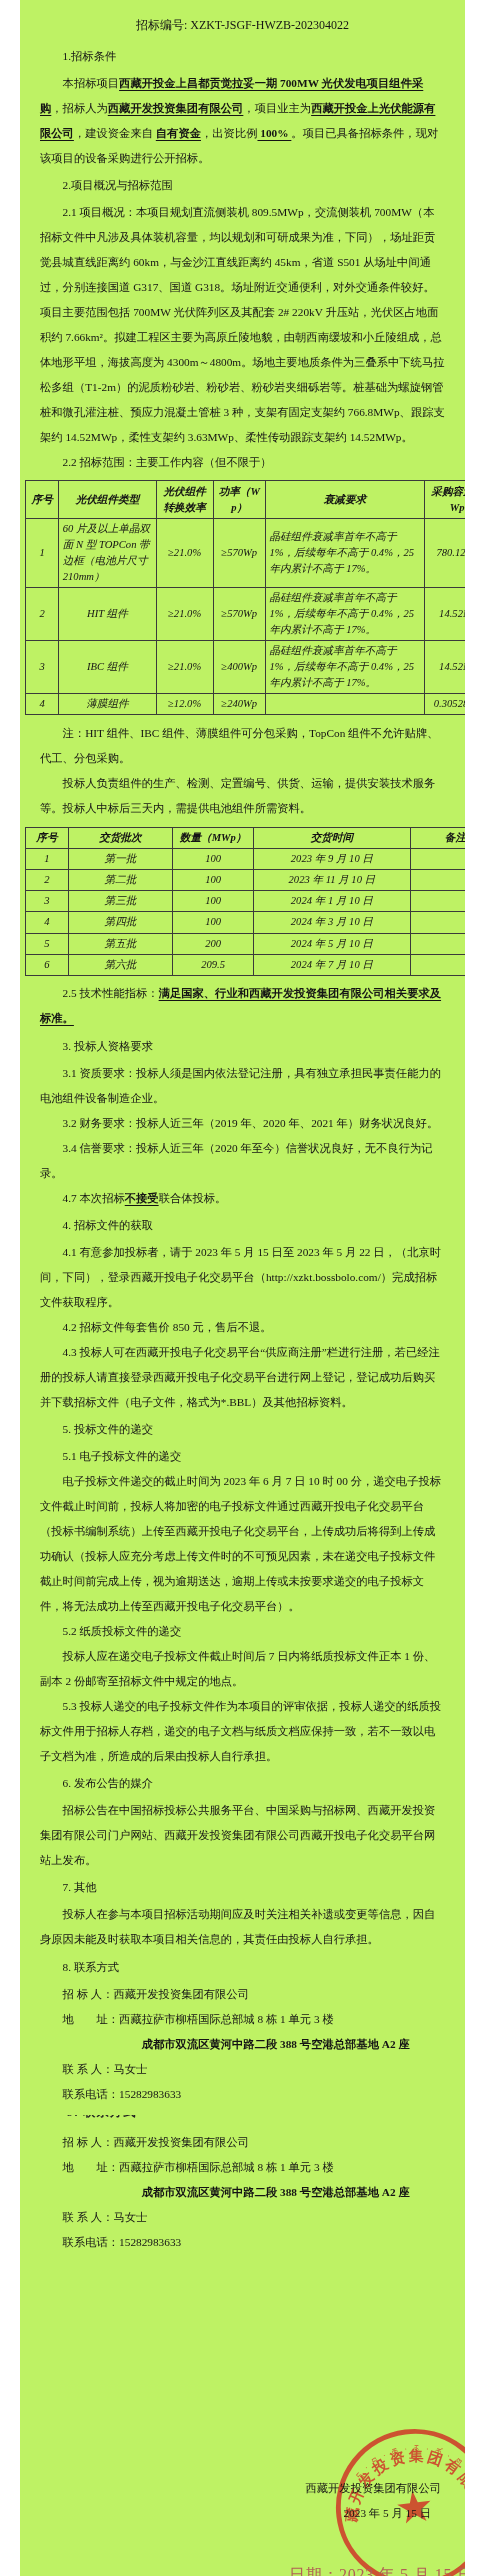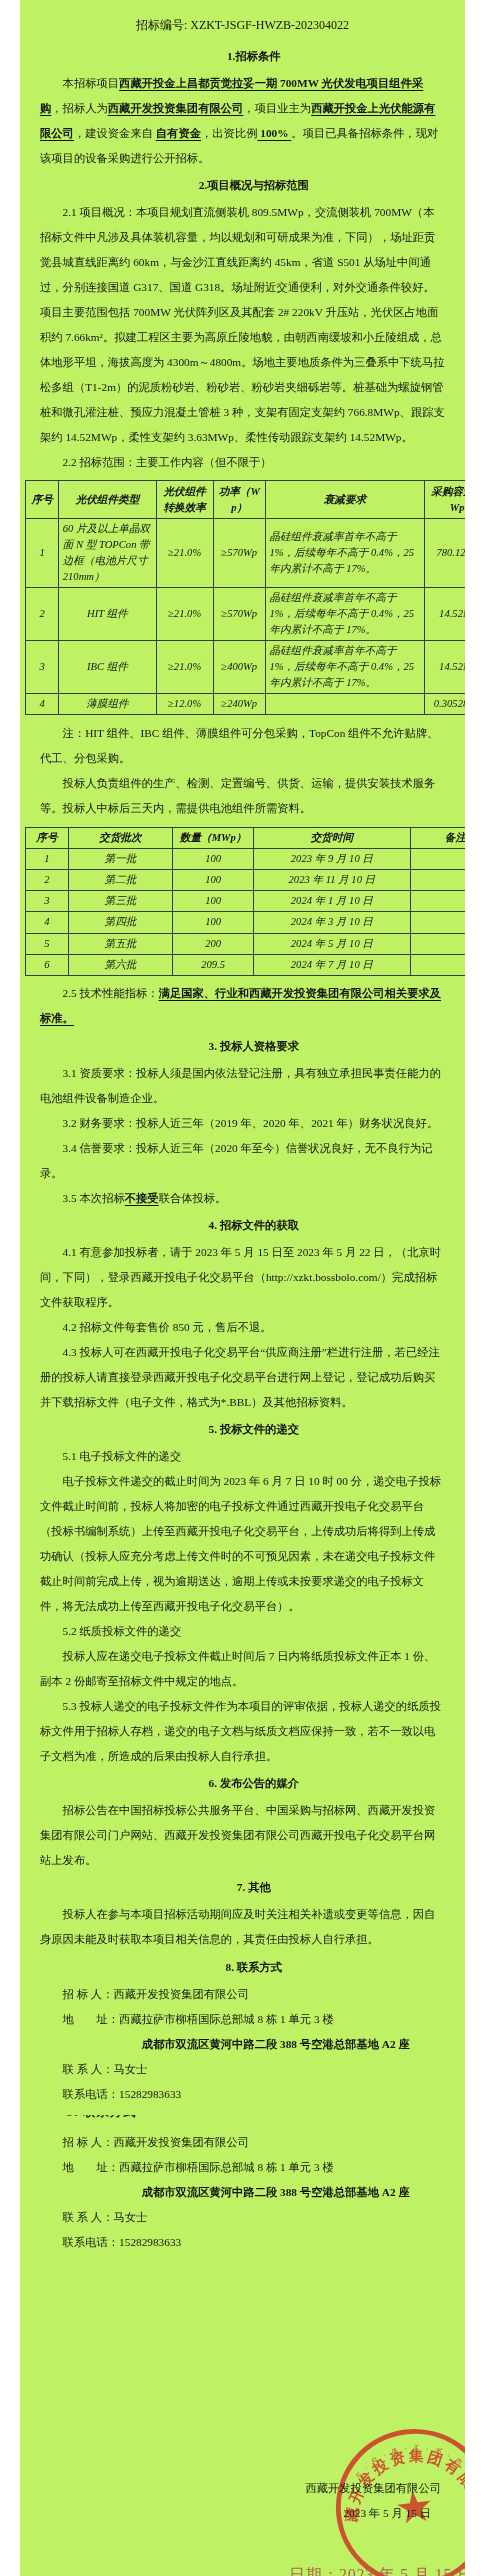--- a/index.html
+++ b/index.html
@@ -9,21 +9,21 @@
     margin:0 auto;
     background:#bef264;
     font-family:"Liberation Serif","DejaVu Serif",serif;
     color:#141414;
     font-size:11.3px;
     overflow:hidden;
   }
   .content{padding:8.4px 20px 0 20px;}
   .bid-no{text-align:center;font-size:12px;line-height:24px;margin:4.2px 0 7px 0;text-indent:0;}
   p{margin:0;line-height:25px;text-indent:2em;}
-  .h{font-weight:bold;margin-top:2.1px;margin-bottom:2.1px;text-align:center;}
+  .h{font-weight:normal;margin-top:2.1px;margin-bottom:2.1px;}
   .u{text-decoration:underline;text-underline-offset:2.8px;font-weight:bold;}
   table{
     border-collapse:collapse;
     width:476px;
     margin:5.6px 0 5.6px -15px;
     table-layout:fixed;
     font-size:10.6px;
     font-style:italic;
   }
   th,td{
@@ -183,21 +183,21 @@
           </tr>
         </tbody>
       </table>
 
     <p><span>2.5 技术性能指标：</span><span class="u">满足国家、行业和西藏开发投资集团有限公司相关要求及标准。</span></p>
 
     <p class="h">3. 投标人资格要求</p>
     <p>3.1 资质要求：投标人须是国内依法登记注册，具有独立承担民事责任能力的电池组件设备制造企业。</p>
     <p>3.2 财务要求：投标人近三年（2019 年、2020 年、2021 年）财务状况良好。</p>
     <p>3.4 信誉要求：投标人近三年（2020 年至今）信誉状况良好，无不良行为记录。</p>
-    <p><span>3.5 本次招标</span><span class="u">不接受</span><span>联合体投标。</span></p>
+    <p><span>4.7 本次招标</span><span class="u">不接受</span><span>联合体投标。</span></p>
 
     <p class="h">4. 招标文件的获取</p>
     <p>4.1 有意参加投标者，请于 2023 年 5 月 15 日至 2023 年 5 月 22 日，（北京时间，下同），登录西藏开投电子化交易平台（http://xzkt.bossbolo.com/）完成招标文件获取程序。</p>
     <p>4.2 招标文件每套售价 850 元，售后不退。</p>
     <p>4.3 投标人可在西藏开投电子化交易平台“供应商注册”栏进行注册，若已经注册的投标人请直接登录西藏开投电子化交易平台进行网上登记，登记成功后购买并下载招标文件（电子文件，格式为*.BBL）及其他招标资料。</p>
 
     <p class="h">5. 投标文件的递交</p>
     <p>5.1 电子投标文件的递交</p>
     <p>电子投标文件递交的截止时间为 2023 年 6 月 7 日 10 时 00 分，递交电子投标文件截止时间前，投标人将加密的电子投标文件通过西藏开投电子化交易平台（投标书编制系统）上传至西藏开投电子化交易平台，上传成功后将得到上传成功确认（投标人应充分考虑上传文件时的不可预见因素，未在递交电子投标文件截止时间前完成上传，视为逾期送达，逾期上传或未按要求递交的电子投标文件，将无法成功上传至西藏开投电子化交易平台）。</p>
     <p>5.2 纸质投标文件的递交</p>

